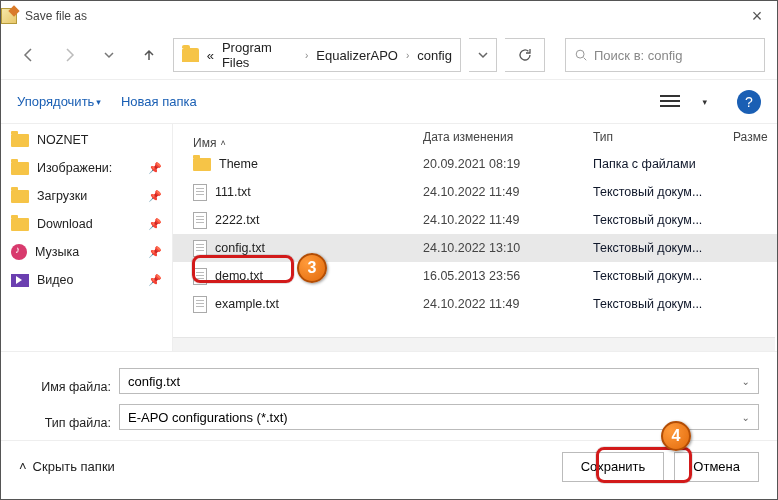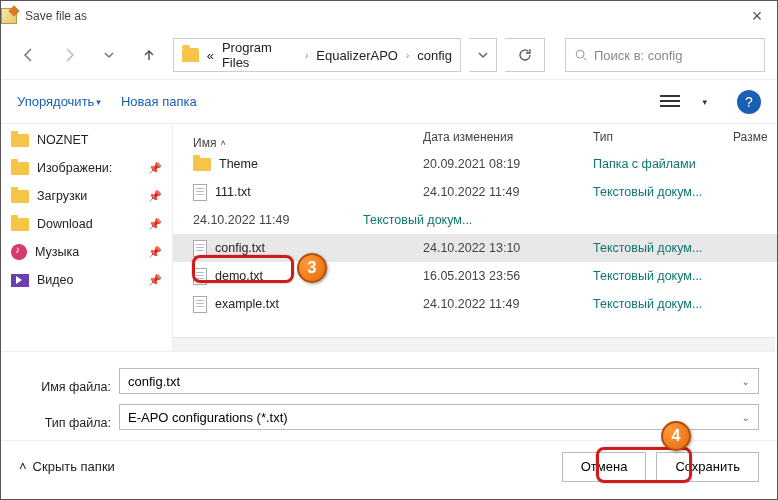--- a/index.html
+++ b/index.html
@@ -46,21 +46,21 @@
   .col-head .c1 { width:230px; display:flex; align-items:center; gap:4px;margin-top:12px;}
   .col-head .c1 .sort { font-size:9px; }
   .col-head .c2 { width:170px; }
   .col-head .c3 { width:140px; }
   .col-head .c4 { }
   .filelist { flex:1; overflow:hidden; }
   .frow { display:flex; align-items:center; height:28px; padding-left:20px; font-size:12.5px; color:#222; cursor:pointer; }
   .frow.sel { background:#e8e8e8; }
   .frow .fname { width:230px; display:flex; align-items:center; gap:8px; }
   .frow .fdate { width:170px; color:#444; }
-  .frow .ftype { width:150px; color:#0f766e; white-space:nowrap; overflow:hidden; text-overflow:ellipsis;}
+  .frow .ftype { width:150px; color:#0f172a; white-space:nowrap; overflow:hidden; text-overflow:ellipsis;}
   .ic-txt { width:14px; height:17px; border:1px solid #aaa; background:#fff; position:relative; }
   .ic-txt::before { content:""; position:absolute; top:3px; left:2px; right:2px; height:1px; background:#bbb; box-shadow:0 3px 0 #bbb, 0 6px 0 #bbb;}
   .scroll-hint { height:14px; background:#f3f3f3; border-top:1px solid #e5e5e5; margin:0 2px 0 0;}
 
   .form-area { border-top:1px solid #eee; padding:12px 18px 4px 18px; }
   .form-row { display:flex; align-items:flex-end; height:30px; margin-bottom:6px; }
   .form-row label { width:100px; text-align:right; font-size:12.5px; color:#222; padding-right:8px;}
   .form-row .field { flex:1; height:26px; border:1px solid #bbb; display:flex; align-items:center; padding:0 8px; font-size:13px; }
   .form-row .field .dd { margin-left:auto; font-size:10px; color:#666; }
 
@@ -208,20 +208,24 @@
         </div>
         <div class="frow">
           <div class="fname">
             <span class="ic-txt"></span>
             <span>111.txt</span>
           </div>
           <div class="fdate">24.10.2022 11:49</div>
           <div class="ftype">Текстовый докум...</div>
         </div>
         <div class="frow">
+          <div class="fname">
+            <span class="ic-txt"></span>
+            <span>2222.txt</span>
+          </div>
           <div class="fdate">24.10.2022 11:49</div>
           <div class="ftype">Текстовый докум...</div>
         </div>
         <div class="frow sel">
           <div class="fname">
             <span class="ic-txt"></span>
             <span>config.txt</span>
           </div>
           <div class="fdate">24.10.2022 13:10</div>
           <div class="ftype">Текстовый докум...</div>
@@ -264,23 +268,23 @@
   </div>
 </div>
 
 <div class="bottombar">
   <div class="hide-folders">
     <span>˄</span>
     <span>Скрыть папки</span>
   </div>
   <div class="spacer"></div>
   <div class="btn">
+      <span>Сохранить</span>
+    </div>
+  <div class="btn">
       <span>Отмена</span>
-    </div>
-  <div class="btn">
-      <span>Сохранить</span>
     </div>
 </div>
 
 <div class="callout-box" style="left:191px; top:254px; width:102px; height:28px;"></div>
 <div class="callout-num" style="left:296px; top:252px;">3</div>
 <div class="callout-box" style="left:595px; top:446px; width:96px; height:36px;"></div>
 <div class="callout-num" style="left:660px; top:420px;">4</div>
 
 </body></html>

